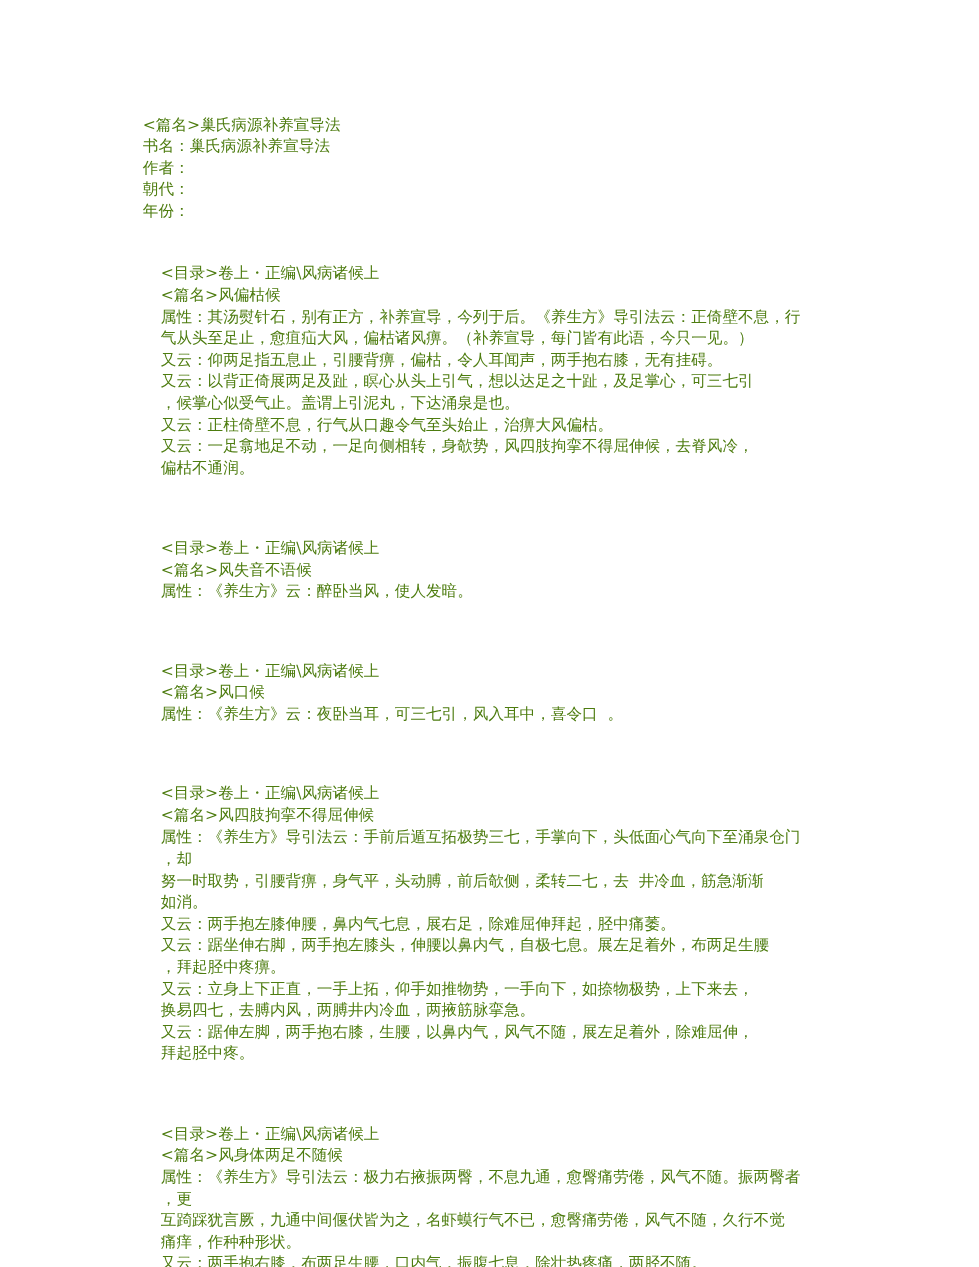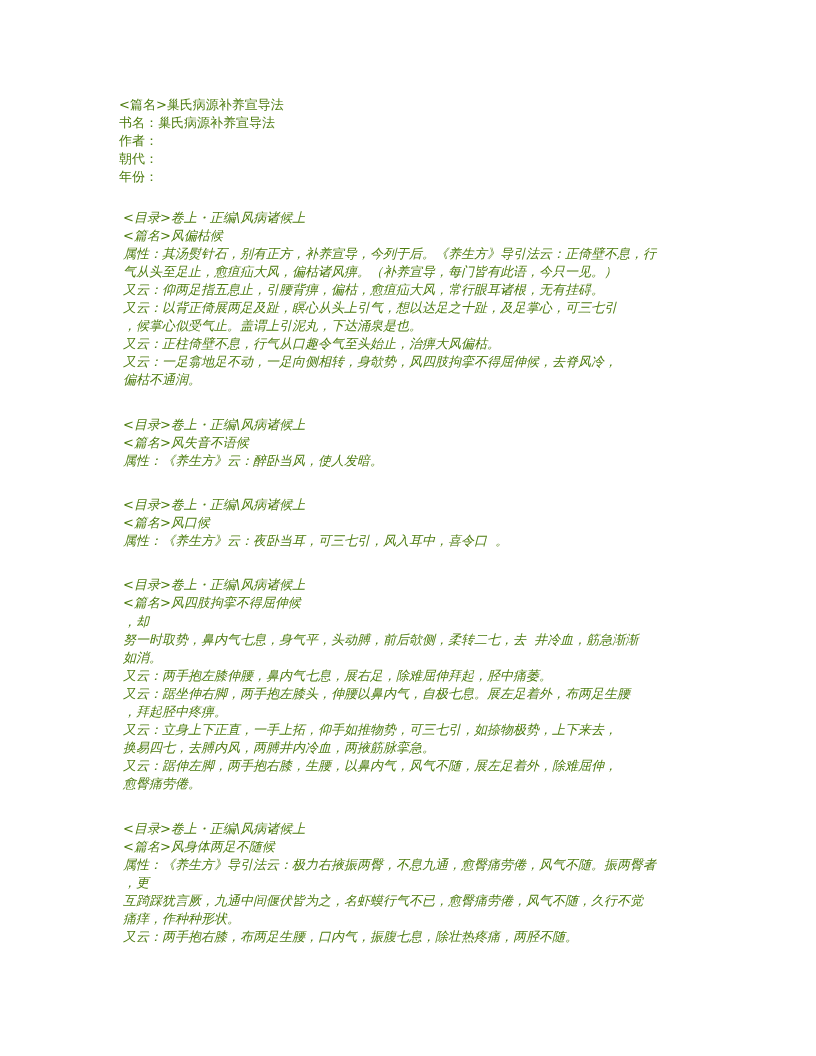--- a/index.html
+++ b/index.html
@@ -9,41 +9,41 @@
     left: 119px;
     top: 96px;
     width: 580px;
     font-family: "DejaVu Serif", "Liberation Serif", serif;
     font-size: 13px;
     line-height: 18.1px;
     color: #4d7c0f;
   }
   .line { white-space: pre; height: 18.1px; }
   .blank { height: 18.1px; }
-  .section { margin: 4px; font-style: italic; }
+  .section { margin: 15px; }
 </style>
 </head>
 <body>
 
 <div class="page">
   <div>
     <div class="line">&lt;篇名&gt;巢氏病源补养宣导法</div>
     <div class="line">书名：巢氏病源补养宣导法</div>
     <div class="line">作者：</div>
     <div class="line">朝代：</div>
     <div class="line">年份：</div>
   </div>
   <div class="blank"></div>
 
   <div class="section">
     <div class="line">&lt;目录&gt;卷上・正编\风病诸候上</div>
     <div class="line">&lt;篇名&gt;风偏枯候</div>
     <div class="line">属性：其汤熨针石，别有正方，补养宣导，今列于后。《养生方》导引法云：正倚壁不息，行</div>
     <div class="line">气从头至足止，愈疽疝大风，偏枯诸风痹。（补养宣导，每门皆有此语，今只一见。）</div>
-    <div class="line">又云：仰两足指五息止，引腰背痹，偏枯，愈疽疝大风，常行眼耳诸根，无有挂碍。</div>
+    <div class="line">又云：仰两足指五息止，引腰背痹，偏枯，令人耳闻声，两手抱右膝，无有挂碍。</div>
     <div class="line">又云：以背正倚展两足及趾，瞑心从头上引气，想以达足之十趾，及足掌心，可三七引</div>
     <div class="line">，候掌心似受气止。盖谓上引泥丸，下达涌泉是也。</div>
     <div class="line">又云：正柱倚壁不息，行气从口趣令气至头始止，治痹大风偏枯。</div>
     <div class="line">又云：一足翕地足不动，一足向侧相转，身欹势，风四肢拘挛不得屈伸候，去脊风冷，</div>
     <div class="line">偏枯不通润。</div>
   </div>
   <div class="blank"></div>
 
   <div class="section">
     <div class="line">&lt;目录&gt;卷上・正编\风病诸候上</div>
@@ -55,30 +55,31 @@
   <div class="section">
     <div class="line">&lt;目录&gt;卷上・正编\风病诸候上</div>
     <div class="line">&lt;篇名&gt;风口候</div>
     <div class="line">属性：《养生方》云：夜卧当耳，可三七引，风入耳中，喜令口  。</div>
   </div>
   <div class="blank"></div>
 
   <div class="section">
     <div class="line">&lt;目录&gt;卷上・正编\风病诸候上</div>
     <div class="line">&lt;篇名&gt;风四肢拘挛不得屈伸候</div>
+    <div class="line">属性：《养生方》导引法云：手前后遁互拓极势三七，手掌向下，头低面心气向下至涌泉仓门</div>
     <div class="line">，却</div>
-    <div class="line">努一时取势，鼻内气七息，身气平，头动膊，前后欹侧，柔转二七，去  井冷血，筋急渐渐</div>
+    <div class="line">努一时取势，引腰背痹，身气平，头动膊，前后欹侧，柔转二七，去  井冷血，筋急渐渐</div>
     <div class="line">如消。</div>
     <div class="line">又云：两手抱左膝伸腰，鼻内气七息，展右足，除难屈伸拜起，胫中痛萎。</div>
     <div class="line">又云：踞坐伸右脚，两手抱左膝头，伸腰以鼻内气，自极七息。展左足着外，布两足生腰</div>
     <div class="line">，拜起胫中疼痹。</div>
-    <div class="line">又云：立身上下正直，一手上拓，仰手如推物势，可三七引，如捺物极势，上下来去，</div>
+    <div class="line">又云：立身上下正直，一手上拓，仰手如推物势，一手向下，如捺物极势，上下来去，</div>
     <div class="line">换易四七，去膊内风，两膊井内冷血，两掖筋脉挛急。</div>
     <div class="line">又云：踞伸左脚，两手抱右膝，生腰，以鼻内气，风气不随，展左足着外，除难屈伸，</div>
-    <div class="line">愈臀痛劳倦。</div>
+    <div class="line">拜起胫中疼。</div>
   </div>
   <div class="blank"></div>
 
   <div class="section">
     <div class="line">&lt;目录&gt;卷上・正编\风病诸候上</div>
     <div class="line">&lt;篇名&gt;风身体两足不随候</div>
     <div class="line">属性：《养生方》导引法云：极力右掖振两臀，不息九通，愈臀痛劳倦，风气不随。振两臀者</div>
     <div class="line">，更</div>
     <div class="line">互踦踩犹言厥，九通中间偃伏皆为之，名虾蟆行气不已，愈臀痛劳倦，风气不随，久行不觉</div>
     <div class="line">痛痒，作种种形状。</div>

